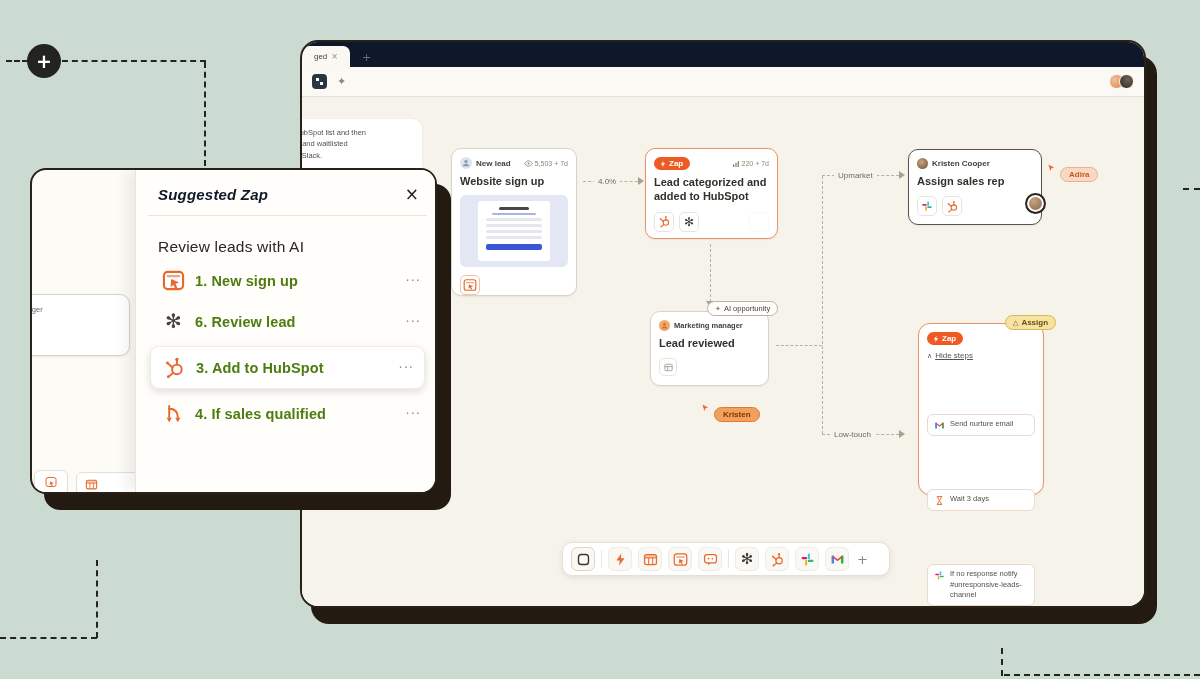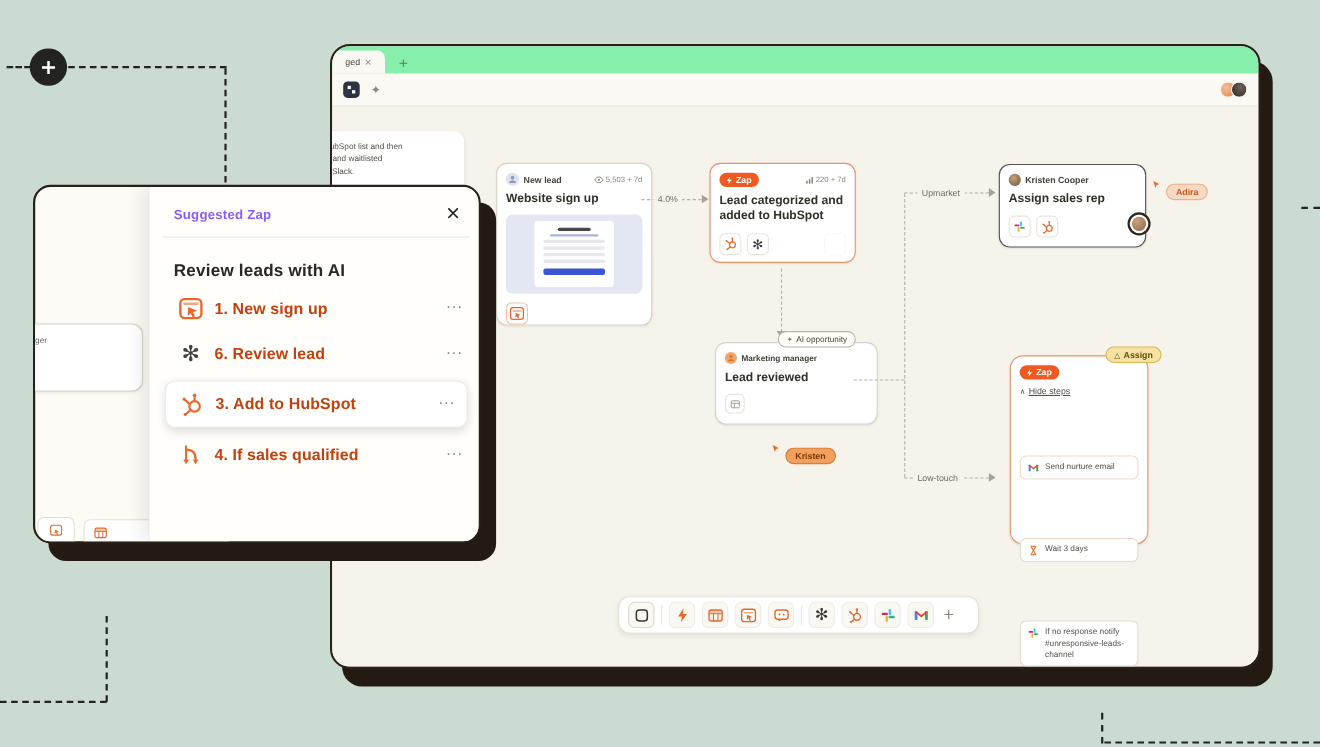--- a/index.html
+++ b/index.html
@@ -10,21 +10,21 @@
   
   .dash-h{position:absolute;border-top:2px dashed #23231f;height:0;}
   .dash-v{position:absolute;border-left:2px dashed #23231f;width:0;}
   .plus-circle{position:absolute;left:27px;top:44px;width:34px;height:34px;border-radius:50%;
     background:#23231f;color:#fff;display:flex;align-items:center;justify-content:center;
     font-size:19px;font-weight:bold;z-index:1;}
 
   
   .browser{position:absolute;left:300px;top:40px;width:846px;height:568px;background:#f7f5ee;
     border:2px solid #282118;border-radius:18px;box-shadow:11px 16px 0 #231a12;z-index:2;overflow:hidden;}
-  .tabstrip{height:25px;background:#86efac;display:flex;align-items:flex-end;}
+  .tabstrip{height:25px;background:#0f172a;display:flex;align-items:flex-end;}
   .tab{height:21px;width:48px;background:#f9f8f2;border-radius:7px 7px 0 0;margin-left:0;
     display:flex;align-items:center;justify-content:center;gap:4px;font-size:8px;color:#45423a;}
   .tab .x{font-size:8px;color:#8a877d;}
   .newtab{margin-left:12px;margin-bottom:3px;font-size:11px;color:#6f6c63;}
   .toolbar{height:30px;background:#faf9f3;border-bottom:1px solid #e5e2d8;display:flex;align-items:center;padding:0 10px;position:relative;}
   .logo-sq{width:15px;height:15px;border-radius:4px;background:#2b3442;display:flex;align-items:center;justify-content:center;}
   .logo-sq i{display:block;width:7px;height:7px;background:
     linear-gradient(#fff,#fff) 0 0/3px 3px no-repeat,linear-gradient(#fff,#fff) 4px 4px/3px 3px no-repeat;}
   .tb-ic2{margin-left:10px;color:#8a867c;font-size:11px;}
   .doc-title{position:absolute;left:50%;top:0;height:100%;transform:translateX(-50%);
@@ -115,26 +115,26 @@
     border:1px solid #d7d3c7;border-radius:10px;box-shadow:0 1px 3px rgba(0,0,0,.08);padding:10px 10px;}
   .frag-node .l1{font-size:7.5px;color:#6b675e;}
   .frag-node .l2{font-size:10px;font-weight:bold;color:#33302a;margin-top:4px;}
   .frag-a{position:absolute;left:2px;top:300px;width:34px;height:40px;background:#fff;border:1px solid #e2dfd4;
     border-radius:6px;display:flex;align-items:flex-start;justify-content:center;padding-top:5px;}
   .frag-b{position:absolute;left:44px;top:302px;width:132px;height:40px;background:#fff;border:1px solid #e2dfd4;
     border-radius:6px;display:flex;align-items:flex-start;gap:5px;padding:5px 8px;}
   .panel{position:absolute;left:103px;top:0;width:304px;height:100%;background:#fffefb;
     border-left:1px solid #e7e4da;box-shadow:-8px 0 14px rgba(0,0,0,.07);border-radius:0 14px 14px 0;}
   .panel-head{display:flex;align-items:center;padding:16px 20px 12px 22px;}
-  .panel-title{font-size:12px;font-weight:bold;color:#8b5cf6;letter-spacing:.2px;}
+  .panel-title{font-size:15px;font-weight:bold;color:#0f172a;letter-spacing:.2px;font-style:italic;}
   .panel-close{margin-left:auto;font-size:17px;color:#22201c;line-height:1;}
   .panel-div{height:1px;background:#e8e5db;margin:0 12px;}
-  .panel-sub{font-size:15.5px;font-weight:bold;color:#2a2823;padding:22px 22px 4px 22px;letter-spacing:.2px;}
+  .panel-sub{font-size:15.5px;font-weight:normal;color:#2a2823;padding:22px 22px 4px 22px;letter-spacing:.2px;}
   .pitem{position:relative;display:flex;align-items:center;gap:10px;padding:9px 18px 9px 26px;}
-  .pitem .lab{font-size:14.5px;color:#c2410c;font-weight:bold;letter-spacing:.1px;}
+  .pitem .lab{font-size:14.5px;color:#4d7c0f;font-weight:bold;letter-spacing:.1px;}
   .pitem .dots{margin-left:auto;font-size:13px;color:#8a877d;letter-spacing:1px;}
   .pitem.card{margin:4px 14px;padding:9px 10px 9px 12px;background:#fff;border:1px solid #eeebe2;
     border-radius:9px;box-shadow:0 3px 9px rgba(0,0,0,.13);}
   .pitem svg,.pitem .oai{width:23px;height:23px;flex:0 0 auto;}
   .oai{font-size:20px;color:#46443e;line-height:23px;text-align:center;}
 </style>
 </head>
 <body>
 
 <div class="stage">
@@ -172,21 +172,21 @@
 
     <div class="canvas">
 
       <div class="note">
         <div>a HubSpot list and then</div>
         <div>ved and waitlisted</div>
         <div>s in Slack.</div>
         <div class="tail"></div>
       </div>
 
-      <div class="node" style="left:149px;top:51px;width:142px;height:148px;">
+      <div class="node" style="left:149px;top:51px;width:126px;height:148px;">
         <div class="nhead">
           <div class="avcirc" style="background:#dfe3ee;">
             <svg viewBox="0 0 24 24" width="10" height="10" fill="#8e96b5">
                 <circle cx="12" cy="8.5" r="4"></circle>
                 <path d="M4 20c1.5-4.5 5-6 8-6s6.5 1.5 8 6z"></path>
               </svg>
           </div>
           <span class="who">New lead</span>
           <span class="metric">
             <svg viewBox="0 0 24 16" width="9" height="7">
@@ -265,21 +265,21 @@
       </div>
 
       <div class="edge-v" style="left:408px;top:147px;height:58px;"></div>
       <div class="ah-d" style="left:404px;top:204px;"></div>
 
       <div class="ai-pill" style="left:405px;top:204px;">
         <span class="glyph" style="font-size:7px;color:#8a8678;">✦</span>
         <span>AI opportunity</span>
       </div>
 
-      <div class="node" style="left:348px;top:214px;width:148px;height:75px;">
+      <div class="node" style="left:348px;top:214px;width:119px;height:75px;">
         <div class="nhead">
           <div class="avcirc" style="width:11px;height:11px;background:#f3a76b;">
             <svg viewBox="0 0 24 24" width="9" height="9" fill="#c97a36">
                 <circle cx="12" cy="8.5" r="4"></circle>
                 <path d="M4 20c1.5-4.5 5-6 8-6s6.5 1.5 8 6z"></path>
               </svg>
           </div>
           <span class="who" style="font-size:7.5px;">Marketing manager</span>
         </div>
         <div class="ntitle">Lead reviewed</div>

